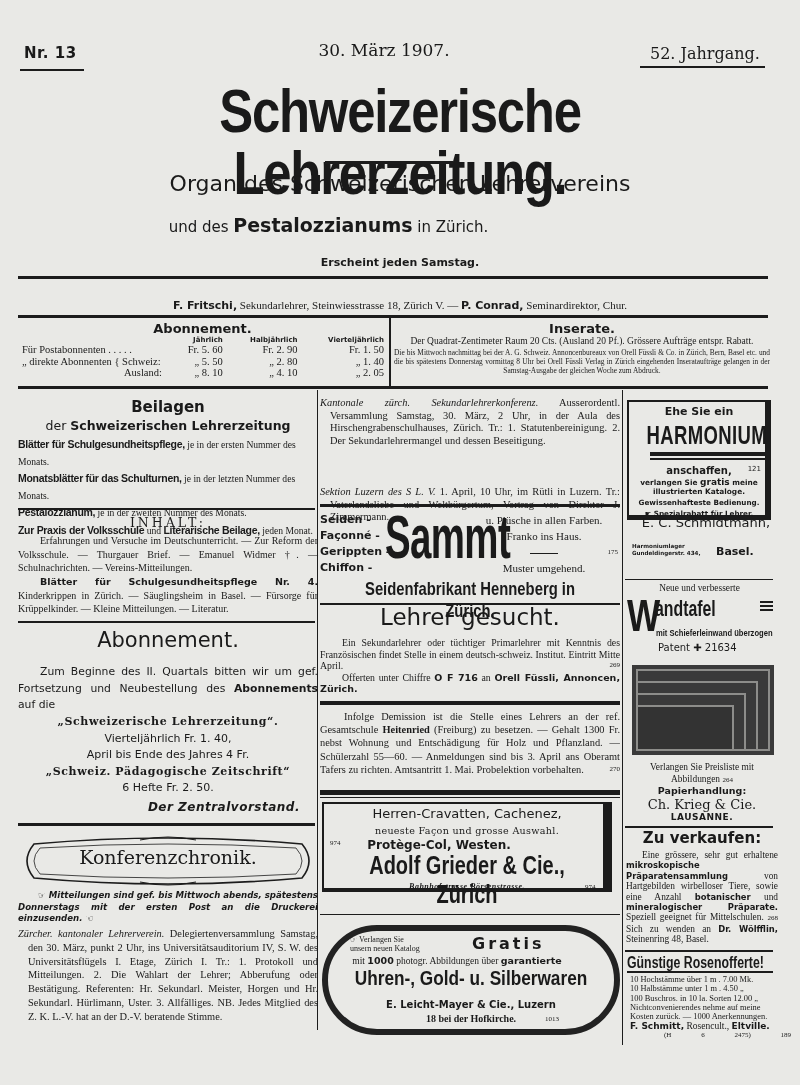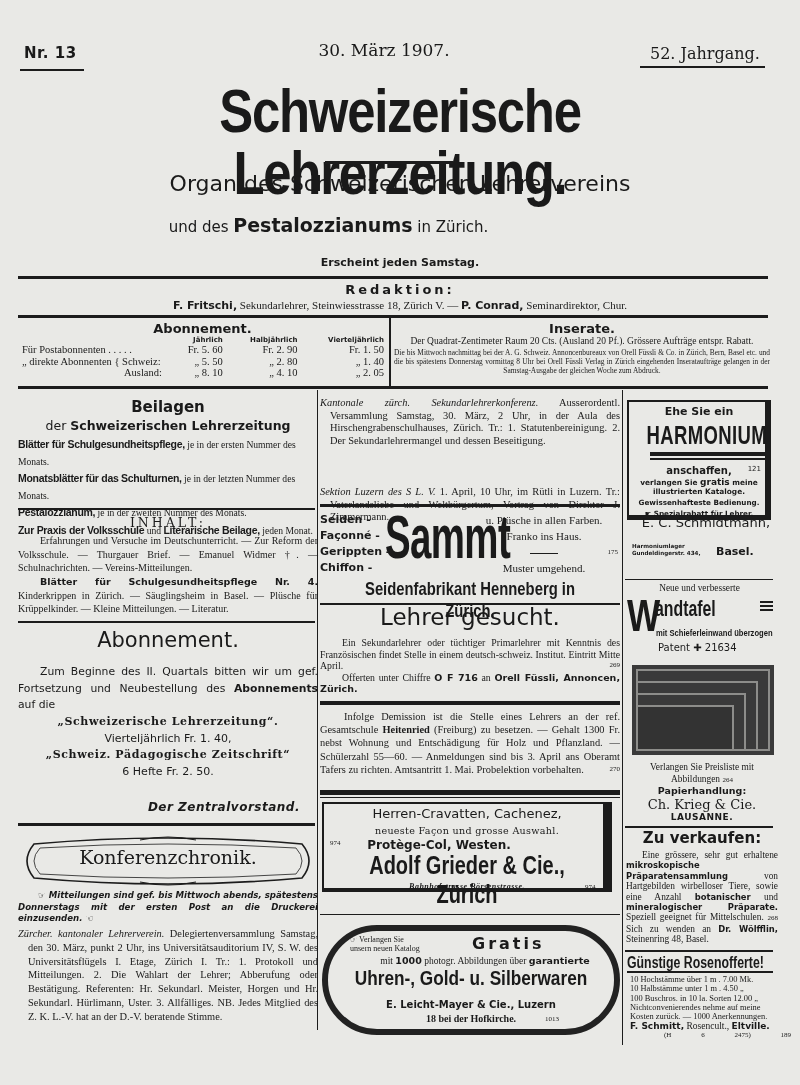--- a/index.html
+++ b/index.html
@@ -91,21 +91,21 @@
   .grieder2 { left: 322px; width: 290px; top: 825px; text-align: center; font-family: "DejaVu Serif", serif; font-size: 9.6px; letter-spacing: 0.3px; }
   .grieder3 { left: 322px; width: 234px; top: 838px; text-align: center; font-family: "DejaVu Sans", sans-serif; font-weight: bold; font-size: 12px; }
   .grieder4 { left: 322px; width: 290px; top: 851px; text-align: center; font-family: "Liberation Sans", sans-serif; font-weight: bold; font-size: 25px; transform: scaleX(0.8); transform-origin: center; }
   .grieder5 { left: 322px; width: 290px; top: 882px; text-align: center; font-family: Liberation Serif, serif; font-style: italic; font-weight: bold; font-size: 8px; letter-spacing: 0.5px; }
   .g-num1 { left: 330px; top: 839px; font-size: 7px; font-family: "Liberation Serif", serif; }
   .g-num2 { left: 585px; top: 883px; font-size: 7px; font-family: "Liberation Serif", serif; }
 
   .oval { left: 322px; top: 925px; width: 298px; height: 110px; border: 6px solid #222; border-radius: 55px; }
   .gratis-small { left: 350px; top: 935px; font-family: "Liberation Serif", serif; font-size: 8px; line-height: 9px; }
   .gratis-big { left: 472px; top: 934px; font-family: "DejaVu Sans", sans-serif; font-weight: bold; font-size: 16px; letter-spacing: 3px; }
-  .gratis-l2 { left: 336px; width: 298px; top: 955px; text-align: center; font-family: "Liberation Serif", serif; font-size: 9.5px; }
+  .gratis-l2 { left: 308px; width: 298px; top: 955px; text-align: center; font-family: "Liberation Serif", serif; font-size: 9.5px; }
   .gratis-l2 b { font-family: "DejaVu Sans", sans-serif; }
   .uhren { left: 322px; width: 298px; top: 966px; text-align: center; font-family: "Liberation Sans", sans-serif; font-weight: bold; font-size: 21px; transform: scaleX(0.82); transform-origin: center; }
   .leicht { left: 322px; width: 298px; top: 999px; text-align: center; font-family: "DejaVu Sans", sans-serif; font-weight: bold; font-size: 10px; }
   .hofkirche { left: 322px; width: 298px; top: 1013px; text-align: center; font-family: "Liberation Serif", serif; font-weight: bold; font-size: 10px; }
   .hof-num { left: 545px; top: 1015px; font-size: 7px; font-family: "Liberation Serif", serif; }
 
   
   .harm-box { left: 627px; top: 400px; width: 144px; height: 120px; border: 2px solid #1c1c1c; border-right-width: 6px; border-bottom-width: 5px; }
   .harm1 { left: 627px; width: 144px; top: 405px; text-align: center; font-family: "DejaVu Sans", sans-serif; font-weight: bold; font-size: 11px; }
   .harm2 { left: 628px; width: 142px; top: 421px; text-align: center; font-family: "Liberation Sans", sans-serif; font-weight: bold; font-size: 25px; transform: scaleX(0.74); transform-origin: center; letter-spacing: 0.5px; }
@@ -153,21 +153,20 @@
   <div class="abs date">30. März 1907.</div>
   <div class="abs jahrgang">52. Jahrgang.</div>
   <div class="rule jg-rule"></div>
   <div class="abs title">Schweizerische Lehrerzeitung.</div>
   <div class="rule title-rule"></div>
   <div class="abs organ">Organ des Schweizerischen Lehrervereins</div>
   <div class="abs und"><span>und des </span><b>Pestalozzianums</b><span> in Zürich.</span></div>
   <div class="abs erscheint">Erscheint jeden Samstag.</div>
 
   <div class="rule" style="left:18px;top:276px;width:750px;height:3px;"></div>
-  <div class="abs redaktion-h">Redaktion:</div>
   <div class="abs redaktion-t"><b class="sans">F. Fritschi,</b><span> Sekundarlehrer, Steinwiesstrasse 18, Zürich V. — </span><b class="sans">P. Conrad,</b><span> Seminardirektor, Chur.</span></div>
   <div class="rule" style="left:18px;top:315px;width:750px;height:3px;"></div>
 
   <div class="abs abo-h">Abonnement.</div>
   <div class="abs abo-table">
     <table>
       <tbody>
           <tr>
         <th style="width:145px"></th>
         <th>Jährlich</th>
@@ -211,28 +210,29 @@
   <div class="abs col-left beilagen-list">
     <div><span class="k">Blätter für Schulgesundheitspflege,</span><span> je in der ersten Nummer des Monats.</span></div>
     <div><span class="k">Monatsblätter für das Schulturnen,</span><span> je in der letzten Nummer des Monats.</span></div>
     <div><span class="k">Pestalozzianum,</span><span> je in der zweiten Nummer des Monats.</span></div>
     <div><span class="k">Zur Praxis der Volksschule</span><span> und </span><span class="k">Literarische Beilage,</span><span> jeden Monat.</span></div>
   </div>
   <div class="rule" style="left:18px;top:508px;width:297px;height:2px;"></div>
 
   <div class="abs col-left inhalt-h">INHALT:</div>
   <div class="abs col-left inhalt-t">Erfahrungen und Versuche im Deutschunterricht. — Zur Reform der Volksschule. — Thurgauer Brief. — Emanuel Widmer †. — Schulnachrichten. — Vereins-Mitteilungen.</div>
-  <div class="abs col-left inhalt-t2"><b>Blätter für Schulgesundheitspflege Nr. 4.</b><span> Kinderkrippen in Zürich. — Säuglingsheim in Basel. — Plüsche für Krüppelkinder. — Kleine Mitteilungen. — Literatur.</span></div>
+  <div class="abs col-left inhalt-t2"><b>Blätter für Schulgesundheitspflege Nr. 4.</b><span> Kinderkrippen in Zürich. — Säuglingsheim in Basel. — Fürsorge für Krüppelkinder. — Kleine Mitteilungen. — Literatur.</span></div>
   <div class="rule" style="left:18px;top:621px;width:297px;height:2px;"></div>
 
   <div class="abs col-left abo2-h">Abonnement.</div>
   <div class="abs col-left abo2-t"><span>Zum Beginne des II. Quartals bitten wir um gef. Fortsetzung und Neubestellung des </span><b>Abonnements</b><span> auf die</span></div>
   <div class="abs col-left abo2-c" style="top:714px">
     <div class="fr">„Schweizerische Lehrerzeitung“.</div>
     <div>Vierteljährlich Fr. 1. 40,</div>
+    <div>April bis Ende des Jahres 4 Fr.</div>
     <div class="fr">„Schweiz. Pädagogische Zeitschrift“</div>
     <div>6 Hefte Fr. 2. 50.</div>
   </div>
   <div class="abs col-left zentral">Der Zentralvorstand.</div>
   <div class="rule" style="left:18px;top:823px;width:297px;height:3px;"></div>
 
   <svg class="abs kchron" viewBox="0 0 296 50" preserveAspectRatio="none">
     <path d="M14 8 Q148 -4 282 8 Q296 25 282 42 Q148 54 14 42 Q0 25 14 8 Z" fill="none" stroke="#1c1c1c" stroke-width="1.6"></path>
     <path d="M20 12 Q148 4 276 12 Q288 25 276 38 Q148 46 20 38 Q8 25 20 12 Z" fill="none" stroke="#1c1c1c" stroke-width="0.8"></path>
     <path d="M120 4 Q148 -2 176 4" fill="none" stroke="#1c1c1c" stroke-width="1.2"></path>

